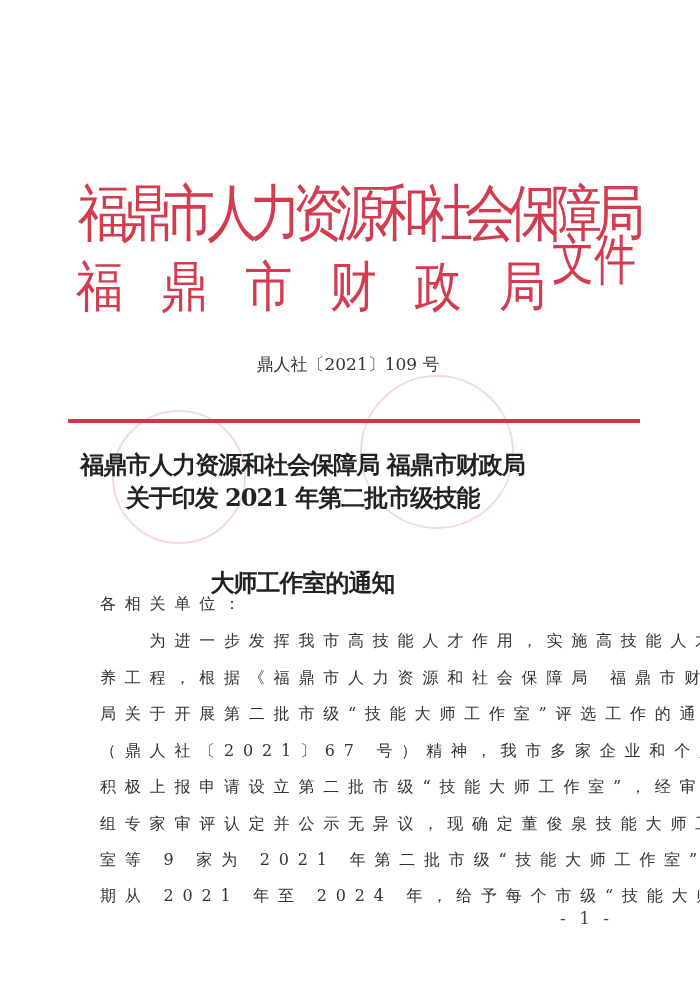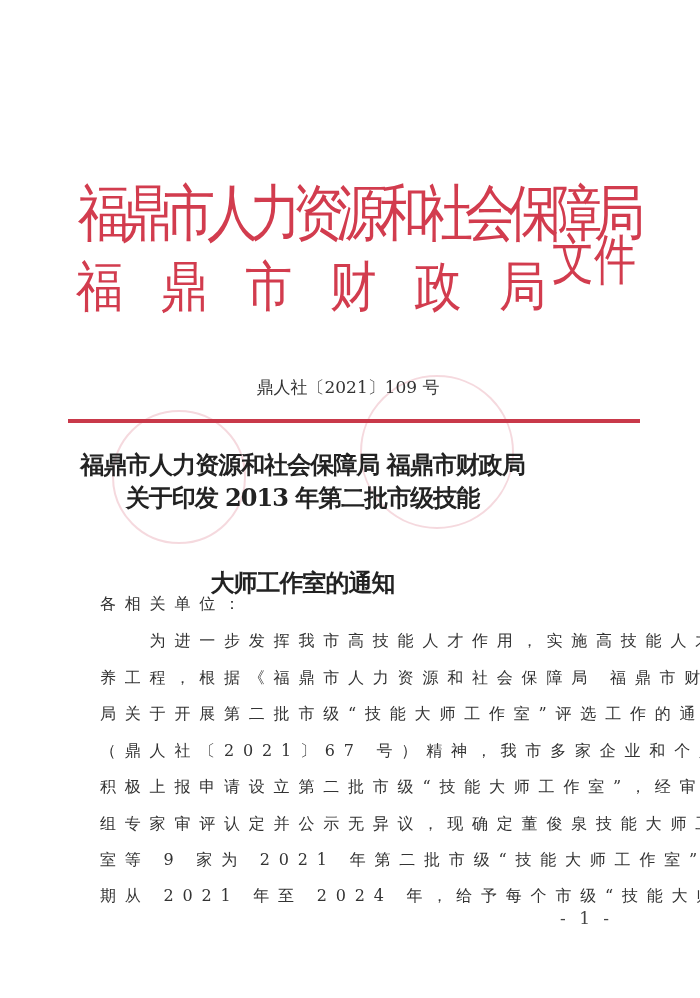--- a/index.html
+++ b/index.html
@@ -21,21 +21,21 @@
       left: 76px; top: 246px; width: 470px; height: 70px;
       font-size: 47px; line-height: 70px; white-space: nowrap;
       display: flex; justify-content: space-between; transform: scaleY(1.15); transform-origin: left top;
     }
     .hdr-suffix {
       left: 552px; top: 214px; font-size: 42px; line-height: 70px; letter-spacing: 0px; white-space: nowrap;
       transform: scaleY(1.3); transform-origin: left top;
     }
 
     .doc-no {
-      left: 0; width: 696px; top: 376px; text-align: center; font-size: 17px; color: #333;
+      left: 0; width: 696px; top: 353px; text-align: center; font-size: 17px; color: #333;
     }
 
     .rule {
       left: 68px; top: 419px; width: 572px; height: 4px; background: #c9394a;
     }
 
     
     .seal { border: 2px solid rgba(220, 120, 135, 0.28); border-radius: 50%; }
     .seal1 { left: 112px; top: 410px; width: 130px; height: 130px; }
     .seal2 { left: 360px; top: 375px; width: 150px; height: 150px; }
@@ -85,21 +85,21 @@
   <span>局</span>
 </div>
 
 <div class="abs hdr-suffix red">文件</div>
 
 <div class="abs doc-no">鼎人社〔2021〕109 号</div>
 
 <div class="abs rule"></div>
 
 <div class="abs title t1">福鼎市人力资源和社会保障局 福鼎市财政局</div>
-<div class="abs title t2">关于印发 2013 年第二批市级技能</div>
+<div class="abs title t2">关于印发 2021 年第二批市级技能</div>
 <div class="abs title t3">大师工作室的通知</div>
 
 <div class="abs body-line salutation">各相关单位：</div>
 <div class="abs body-line" style="top:631px;">　　为进一步发挥我市高技能人才作用，实施高技能人才培</div>
 <div class="abs body-line" style="top:668px;">养工程，根据《福鼎市人力资源和社会保障局 福鼎市财政</div>
 <div class="abs body-line" style="top:704px;">局关于开展第二批市级“技能大师工作室”评选工作的通知》</div>
 <div class="abs body-line" style="top:741px;">（鼎人社〔2021〕67 号）精神，我市多家企业和个人工作室</div>
 <div class="abs body-line" style="top:777px;">积极上报申请设立第二批市级“技能大师工作室”，经审评</div>
 <div class="abs body-line" style="top:814px;">组专家审评认定并公示无异议，现确定董俊泉技能大师工作</div>
 <div class="abs body-line" style="top:850px;">室等 9 家为 2021 年第二批市级“技能大师工作室”，有效</div>

